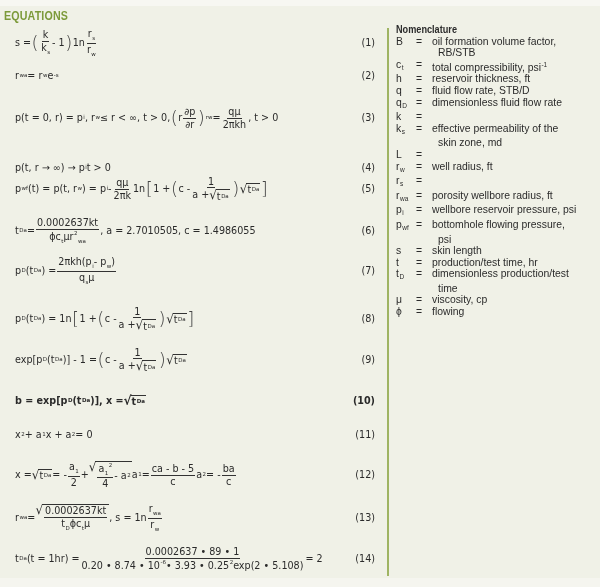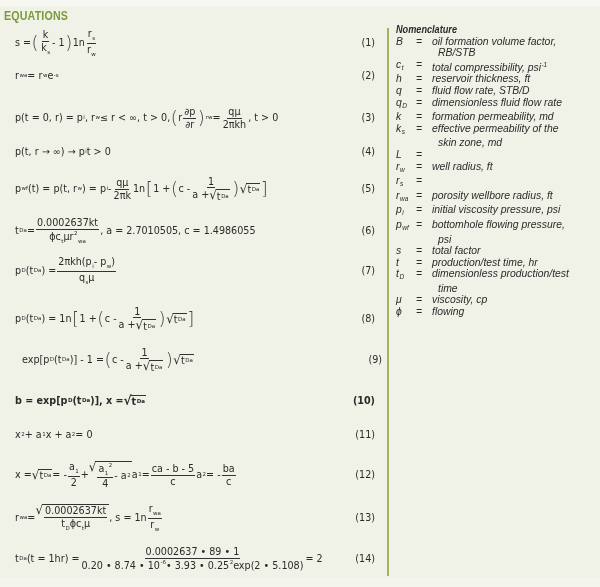--- a/index.html
+++ b/index.html
@@ -36,21 +36,21 @@
   .frac .n { padding:0 1px 1px; border-bottom:0.8px solid #333; text-align:center; }
   .frac .d { padding:1px 1px 0; text-align:center; }
   .sqrt { display:inline-flex; align-items:stretch; vertical-align:middle; }
   .sqrt .rad { font-size:1.25em; line-height:1; transform:scaleY(1.05); margin-right:-1px; }
   .sqrt .arg { border-top:0.8px solid #333; padding:1px 1px 0 1px; display:inline-flex; align-items:center; }
   .big { font-size:18px; line-height:1; font-weight:200; color:#444; margin:0 0.5px; }
 
   .nom {
     position:absolute; left:396px; top:24px; width:200px;
     font-family:"Liberation Sans", sans-serif;
-    font-size:10.4px; line-height:11.6px; color:#2b2b2b;font-style:italic;
+    font-size:10.4px; line-height:11.6px; color:#2b2b2b;
   }
   .nom .head { font-weight:bold; transform:scaleX(0.88); transform-origin:left; display:inline-block; }
   .nom .row { display:flex; }
   .nom .sym { width:20px; flex:none; }
   .nom .eqs { width:16px; flex:none; }
   .nom .def { flex:1; }
   .nom .cont { padding-left:42px; }
   .nom .sym .sub { font-size:6.5px; vertical-align:-2px; }
   .nom .def .sup { font-size:6.5px; vertical-align:4px; }
 </style>
@@ -109,21 +109,21 @@
         <span class="sub">rw</span>
         <span class="t"> = </span>
         <span class="frac">
           <span class="n"><span class="t">qμ</span></span>
           <span class="d"><span class="t">2πkh</span></span>
         </span>
         <span class="t">, t &gt; 0</span>
       </div>
       <span class="num">(3)</span>
     </div>
-    <div class="eq" style="top: 144px; height: 16px;">
+    <div class="eq" style="top: 160px; height: 16px;">
       <div class="body">
         <span class="t">p(t, r → ∞) → p</span>
         <span class="sub">i</span>
         <span class="t">  t &gt; 0</span>
       </div>
       <span class="num">(4)</span>
     </div>
     <div class="eq" style="top: 174px; height: 30px;">
       <div class="body">
         <span class="t">p</span>
@@ -217,21 +217,21 @@
           <span class="rad">√</span>
           <span class="arg">
             <span class="t">t</span>
             <span class="sub">Da</span>
           </span>
         </span>
         <span class="big">]</span>
       </div>
       <span class="num">(8)</span>
     </div>
-    <div class="eq" style="top: 345px; height: 30px; margin-left: 7px;">
+    <div class="eq" style="top: 345px; height: 30px;">
       <div class="body">
         <span class="t">exp[p</span>
         <span class="sub">D</span>
         <span class="t">(t</span>
         <span class="sub">Da</span>
         <span class="t">)] - 1 = </span>
         <span class="big">(</span>
         <span class="t">c - </span>
         <span class="frac">
           <span class="n"><span class="t">1</span></span>
@@ -391,21 +391,20 @@
         <span class="def"><span>fluid flow rate, STB/D</span></span>
       </div>
       <div class="row">
         <span class="sym"><span>q</span><span class="sub">D</span></span>
         <span class="eqs">=</span>
         <span class="def"><span>dimensionless fluid flow rate</span></span>
       </div>
       <div class="row">
         <span class="sym"><span>k</span></span>
         <span class="eqs">=</span>
-        <span class="def"><span>formation permeability, md</span></span>
       </div>
       <div class="row">
         <span class="sym"><span>k</span><span class="sub">s</span></span>
         <span class="eqs">=</span>
         <span class="def"><span>effective permeability of the</span></span>
       </div>
       <div class="cont">skin zone, md</div>
       <div class="row">
         <span class="sym"><span>L</span></span>
         <span class="eqs">=</span>
@@ -420,32 +419,32 @@
         <span class="eqs">=</span>
       </div>
       <div class="row">
         <span class="sym"><span>r</span><span class="sub">wa</span></span>
         <span class="eqs">=</span>
         <span class="def"><span>porosity wellbore radius, ft</span></span>
       </div>
       <div class="row">
         <span class="sym"><span>p</span><span class="sub">i</span></span>
         <span class="eqs">=</span>
-        <span class="def"><span>initial viscosity pressure, psi</span></span>
+        <span class="def"><span>wellbore reservoir pressure, psi</span></span>
       </div>
       <div class="row">
         <span class="sym"><span>p</span><span class="sub">wf</span></span>
         <span class="eqs">=</span>
         <span class="def"><span>bottomhole flowing pressure,</span></span>
       </div>
       <div class="cont">psi</div>
       <div class="row">
         <span class="sym"><span>s</span></span>
         <span class="eqs">=</span>
-        <span class="def"><span>total factor</span></span>
+        <span class="def"><span>skin length</span></span>
       </div>
       <div class="row">
         <span class="sym"><span>t</span></span>
         <span class="eqs">=</span>
         <span class="def"><span>production/test time, hr</span></span>
       </div>
       <div class="row">
         <span class="sym"><span>t</span><span class="sub">D</span></span>
         <span class="eqs">=</span>
         <span class="def"><span>dimensionless production/test</span></span>

